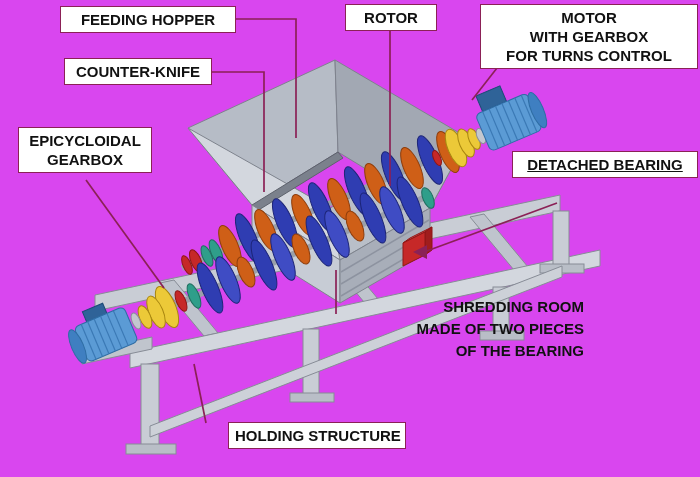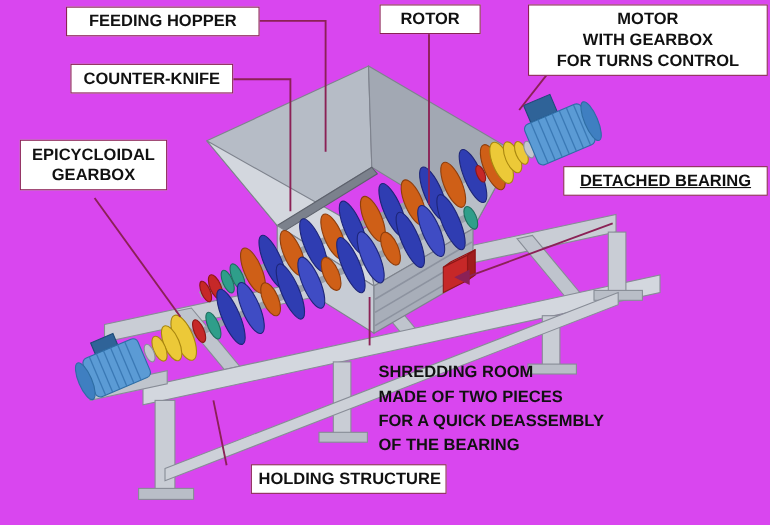--- a/index.html
+++ b/index.html
@@ -12,21 +12,21 @@
     position:absolute;color:#111111;font-weight:bold;font-size:15px;line-height:19px;
     text-align:center;box-sizing:border-box;white-space:nowrap;
   }
   .boxed{border:1.7px solid #8b2156;background:#ffffff;padding:3px 6px;}
   .lbl-feeding{left:60px;top:6px;width:176px;}
   .lbl-counter{left:64px;top:58px;width:148px;}
   .lbl-rotor{left:345px;top:4px;width:92px;}
   .lbl-motor{left:480px;top:4px;width:218px;}
   .lbl-epi{left:18px;top:127px;width:134px;}
   .lbl-bearing{left:512px;top:151px;width:186px;text-decoration:underline;}
-  .lbl-shred{left:344px;top:328px;width:240px;text-align:left;line-height:22px;}
+  .lbl-shred{left:344px;top:296px;width:240px;text-align:right;line-height:22px;}
   .lbl-holding{left:200px;top:422px;width:178px;margin-left:28px;}
 </style>
 </head>
 <body>
 
 <div class="canvas">
 
   <svg class="machine-svg" width="700" height="477" viewBox="0 0 700 477">
 
     <g stroke="#878c96" stroke-width="1">
@@ -200,21 +200,20 @@
     <div>GEARBOX</div>
   </div>
 
   <div class="label boxed lbl-bearing">
     <div>DETACHED BEARING</div>
   </div>
 
   <div class="label lbl-shred">
     <div>SHREDDING ROOM</div>
     <div>MADE OF TWO PIECES</div>
-    <div>FOR A QUICK DEASSEMBLY</div>
     <div>OF THE BEARING</div>
   </div>
 
   <div class="label boxed lbl-holding">
     <span>HOLDING STRUCTURE</span>
   </div>
 
 </div>
 
 </body></html>

